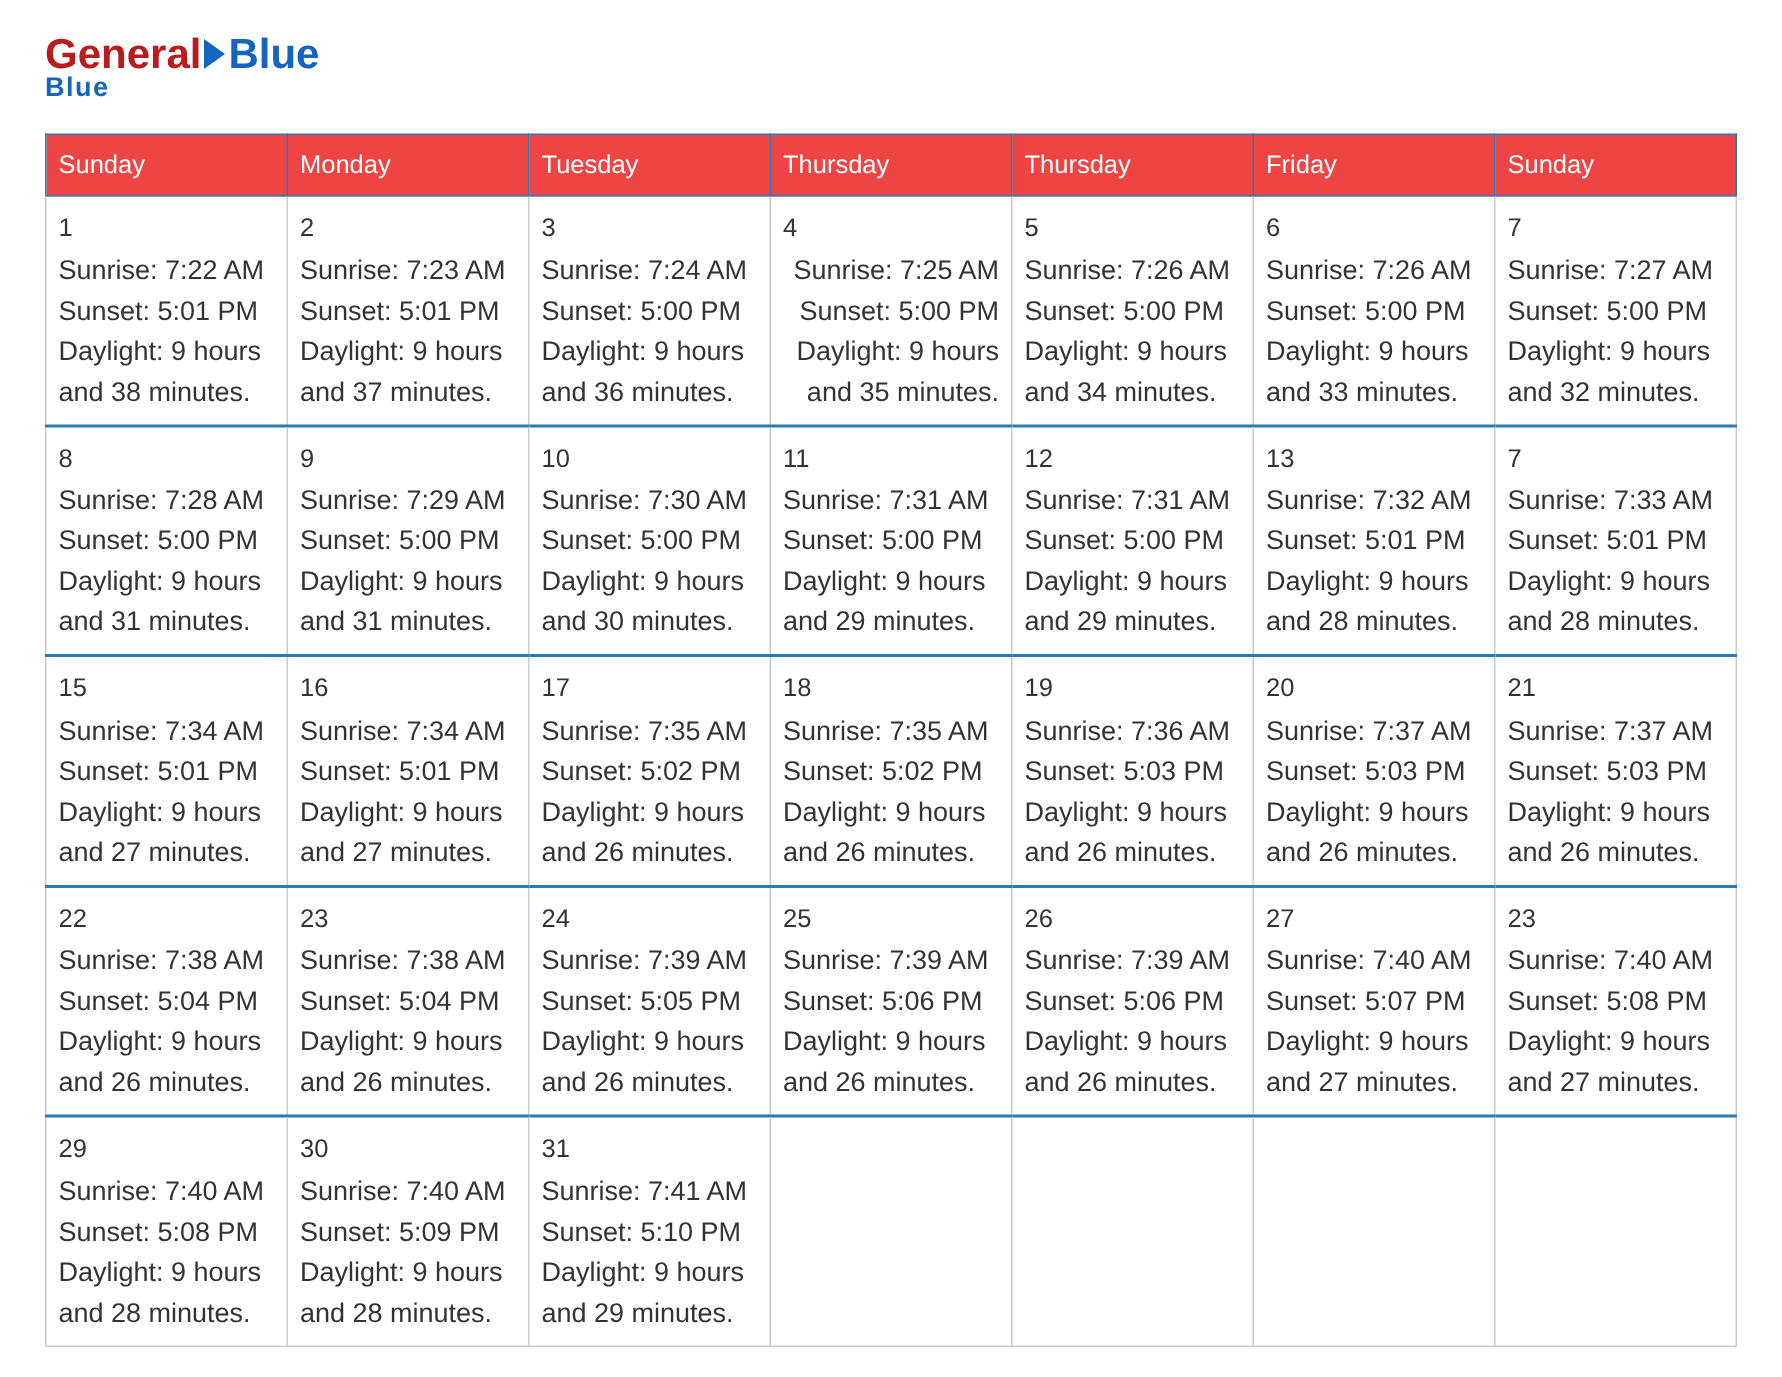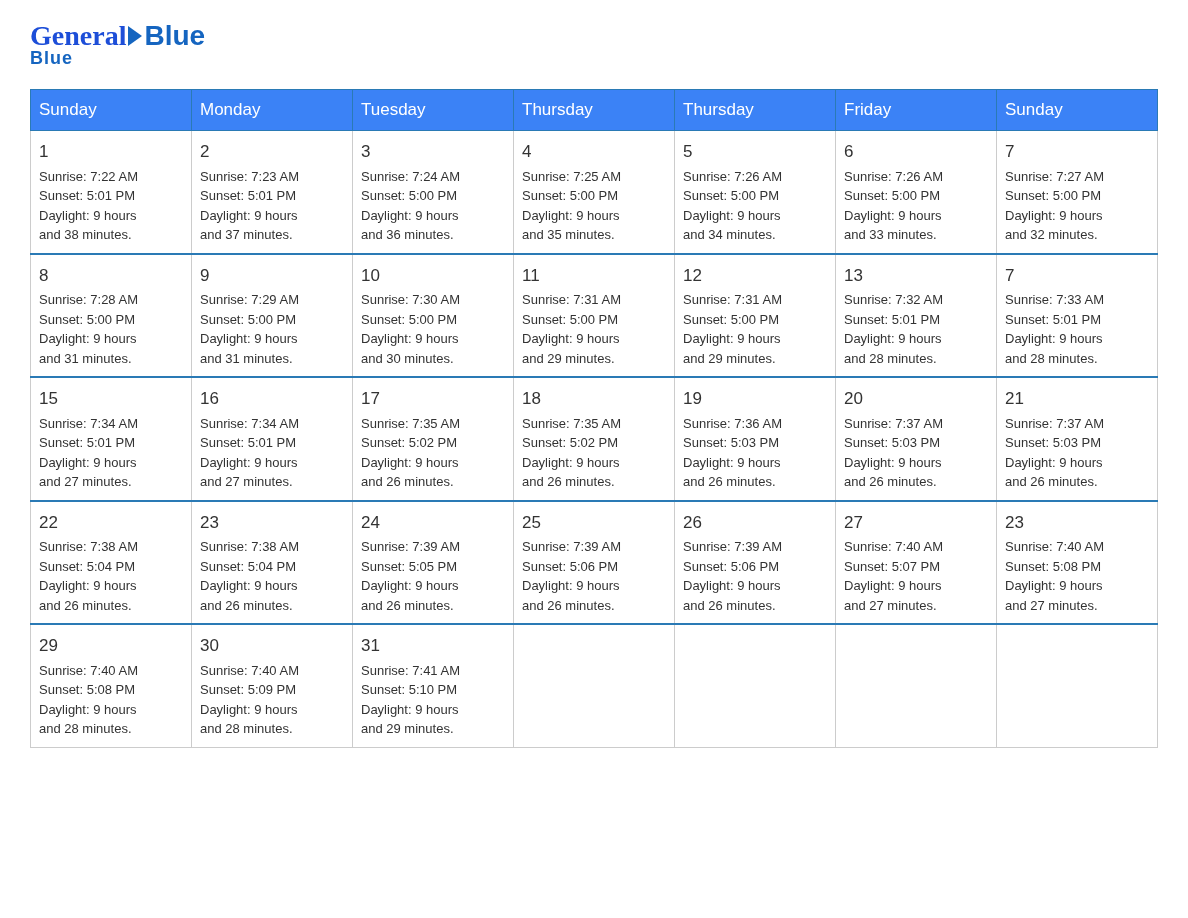--- a/index.html
+++ b/index.html
@@ -21,21 +21,21 @@
       flex-direction: column;
       align-items: flex-start;
     }
     .logo-text {
       display: flex;
       align-items: center;
       font-size: 28px;
       font-weight: bold;
       color: #333;
     }
-    .logo-general { color: #1d4ed8; font-family: Liberation Serif, serif; }
+    .logo-general { color: #b91c1c; }
     .logo-triangle {
       width: 0;
       height: 0;
       border-left: 14px solid #1565c0;
       border-top: 10px solid transparent;
       border-bottom: 10px solid transparent;
       margin-left: 2px;
       margin-right: 2px;
     }
     .logo-underline {
@@ -58,21 +58,21 @@
       font-size: 22px;
       color: #555;
       margin-top: 4px;
     }
     .calendar-table {
       width: 100%;
       border-collapse: collapse;
       table-layout: fixed;
     }
     .calendar-table th {
-      background-color: #3b82f6;
+      background-color: #ef4444;
       color: #fff;
       padding: 10px 8px;
       font-size: 17px;
       font-weight: normal;
       text-align: left;
       border: 1px solid #2a7ab5;
     }
     .calendar-table td {
       vertical-align: top;
       padding: 8px;
@@ -82,21 +82,21 @@
       line-height: 1.5;
       color: #333;
     }
     .day-num {
       font-size: 17px;
       font-weight: normal;
       display: block;
       margin-bottom: 2px;
     }
     .day-info {
-      font-size: 13px;
+      font-size: 18px;
       color: #333;
     }
     .empty-cell {
       background: #fff;
     }
     .row-divider td {
       border-top: 2px solid #2a7ab5;
     }
   </style>
 </head>
@@ -145,21 +145,21 @@
         </td>
         <td>
           <span class="day-num">3</span>
           <div class="day-info" style="white-space: pre-line;">Sunrise: 7:24 AM
 Sunset: 5:00 PM
 Daylight: 9 hours
 and 36 minutes.</div>
         </td>
         <td>
           <span class="day-num">4</span>
-          <div class="day-info" style="white-space: pre-line;">Sunrise: 7:25 AM
+          <div class="day-info" style="white-space: pre-line; text-align: right;">Sunrise: 7:25 AM
 Sunset: 5:00 PM
 Daylight: 9 hours
 and 35 minutes.</div>
         </td>
         <td>
           <span class="day-num">5</span>
           <div class="day-info" style="white-space: pre-line;">Sunrise: 7:26 AM
 Sunset: 5:00 PM
 Daylight: 9 hours
 and 34 minutes.</div>

